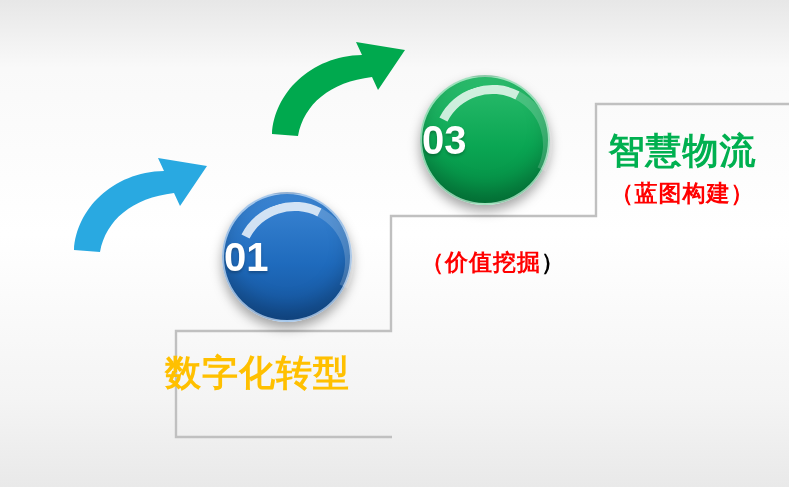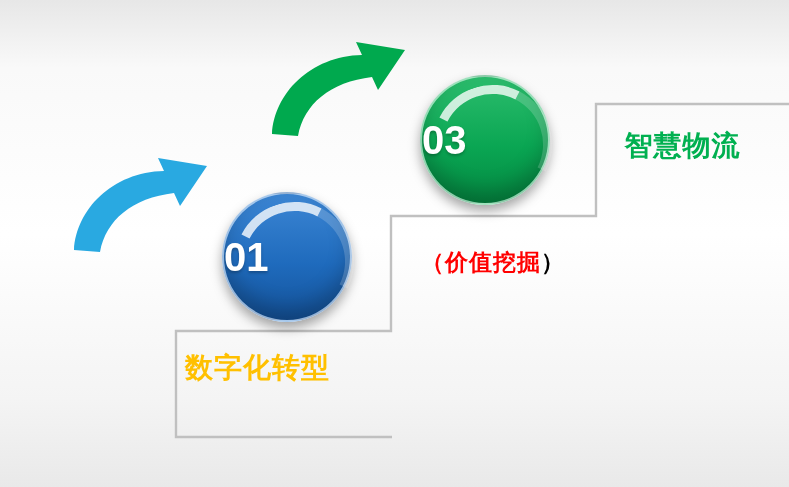--- a/index.html
+++ b/index.html
@@ -29,23 +29,23 @@
     transform:rotate(-18deg);
   }
   .circle-1{left:29px;top:314px;width:122px;height:122px;
     background:linear-gradient(180deg,#ffd23d 0%,#ffc000 55%,#e7a900 100%);}
   .circle-2{left:222px;top:192px;width:126px;height:126px;
     background:linear-gradient(180deg,#3c86d4 0%,#1f6bbd 55%,#14539b 100%);}
   .circle-3{left:420px;top:75px;width:126px;height:126px;
     background:linear-gradient(180deg,#2cbd6d 0%,#0aa653 55%,#048a42 100%);}
   
   .step-label{position:absolute;text-align:center;font-weight:bold;line-height:1.15;}
-  .step-label .title{font-size:28px;letter-spacing:1px;}
+  .step-label .title{font-size:36px;letter-spacing:1px;}
   .step-label .subtitle{font-size:23px;margin-top:9px;letter-spacing:1px;}
-  .label-1{left:165px;top:352px;width:185px;font-family:Liberation Serif, serif;}
+  .label-1{left:165px;top:352px;width:185px;}
   .label-1 .title{color:#ffc000;}
   .label-2{left:398px;top:240px;width:190px;}
   .label-2 .title{color:#0070c0;}
   .label-3{left:590px;top:130px;width:185px;}
   .label-3 .title{color:#00b050;}
   .subtitle{color:#ff0000;}
   .subtitle .suffix{color:#000000;}
 </style>
 </head>
 <body>
@@ -73,15 +73,18 @@
   </div>
 
   <div class="step-label label-2">
     <div class="subtitle">
       <span>（价值挖掘</span><span class="suffix">）</span>
     </div>
   </div>
 
   <div class="step-label label-3">
     <div class="title">智慧物流</div>
+    <div class="subtitle">
+      <span>（蓝图构建）</span><span class="suffix"></span>
+    </div>
   </div>
 
 </div>
 
 </body></html>

